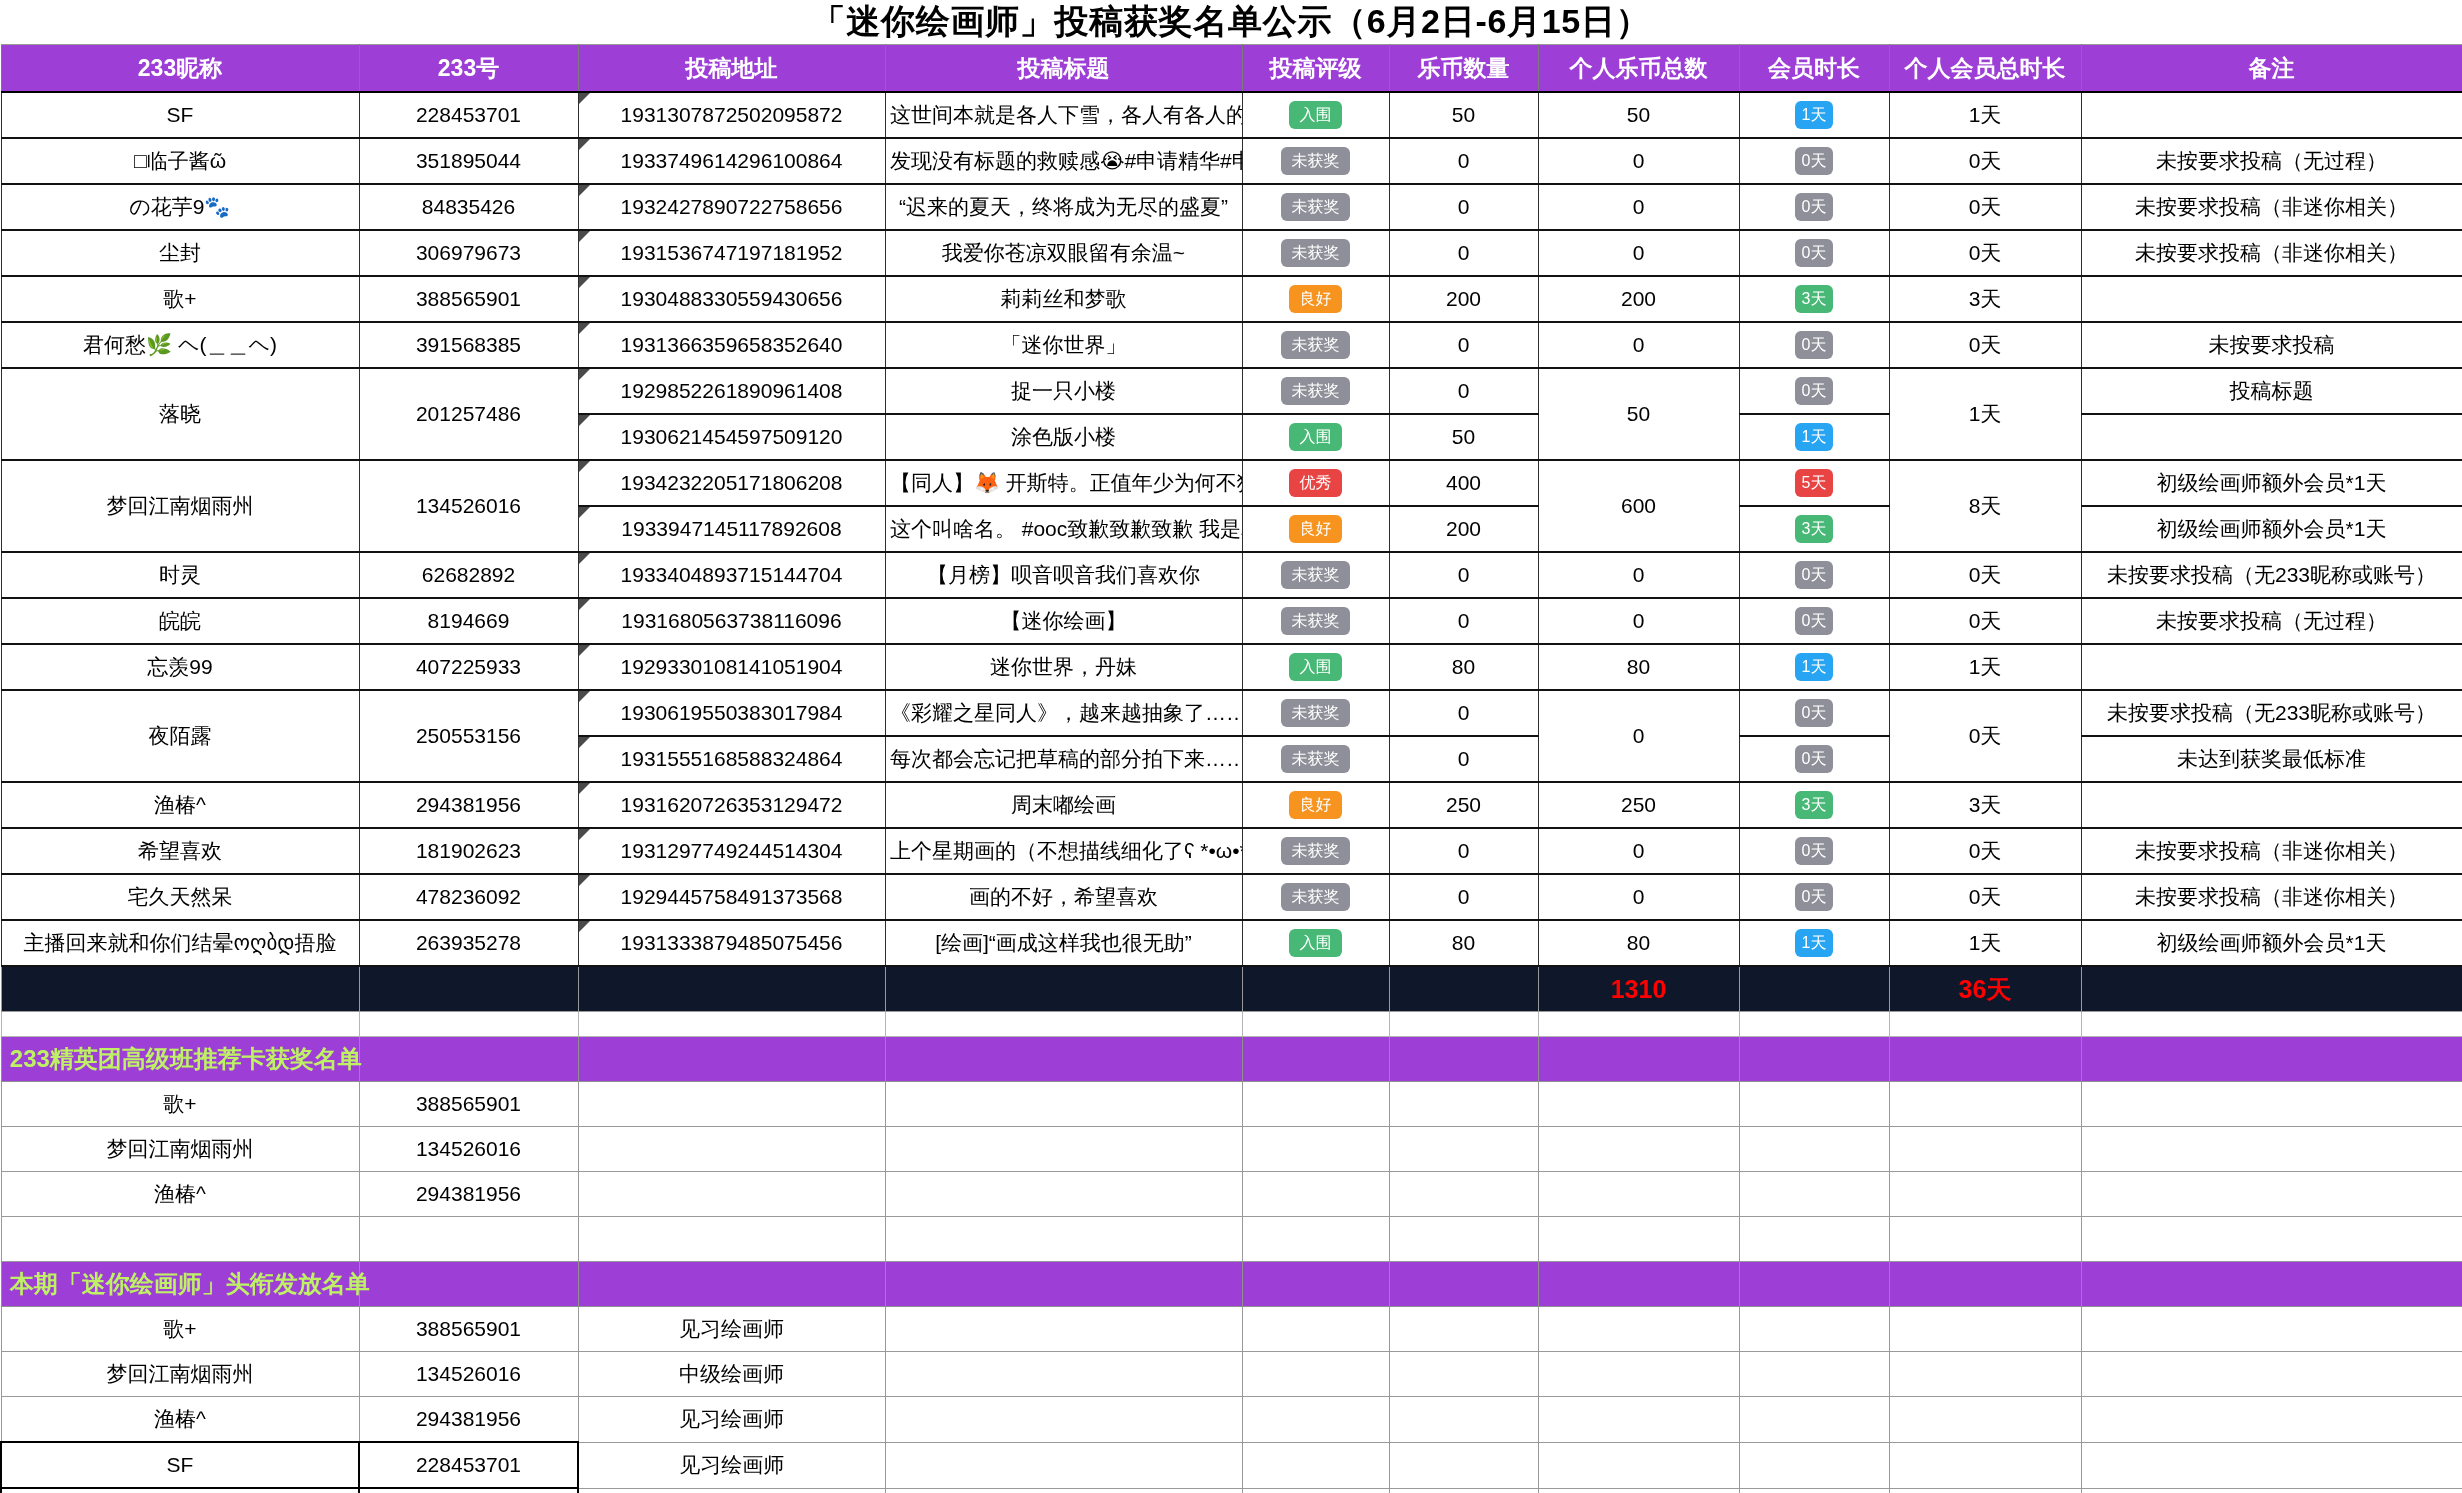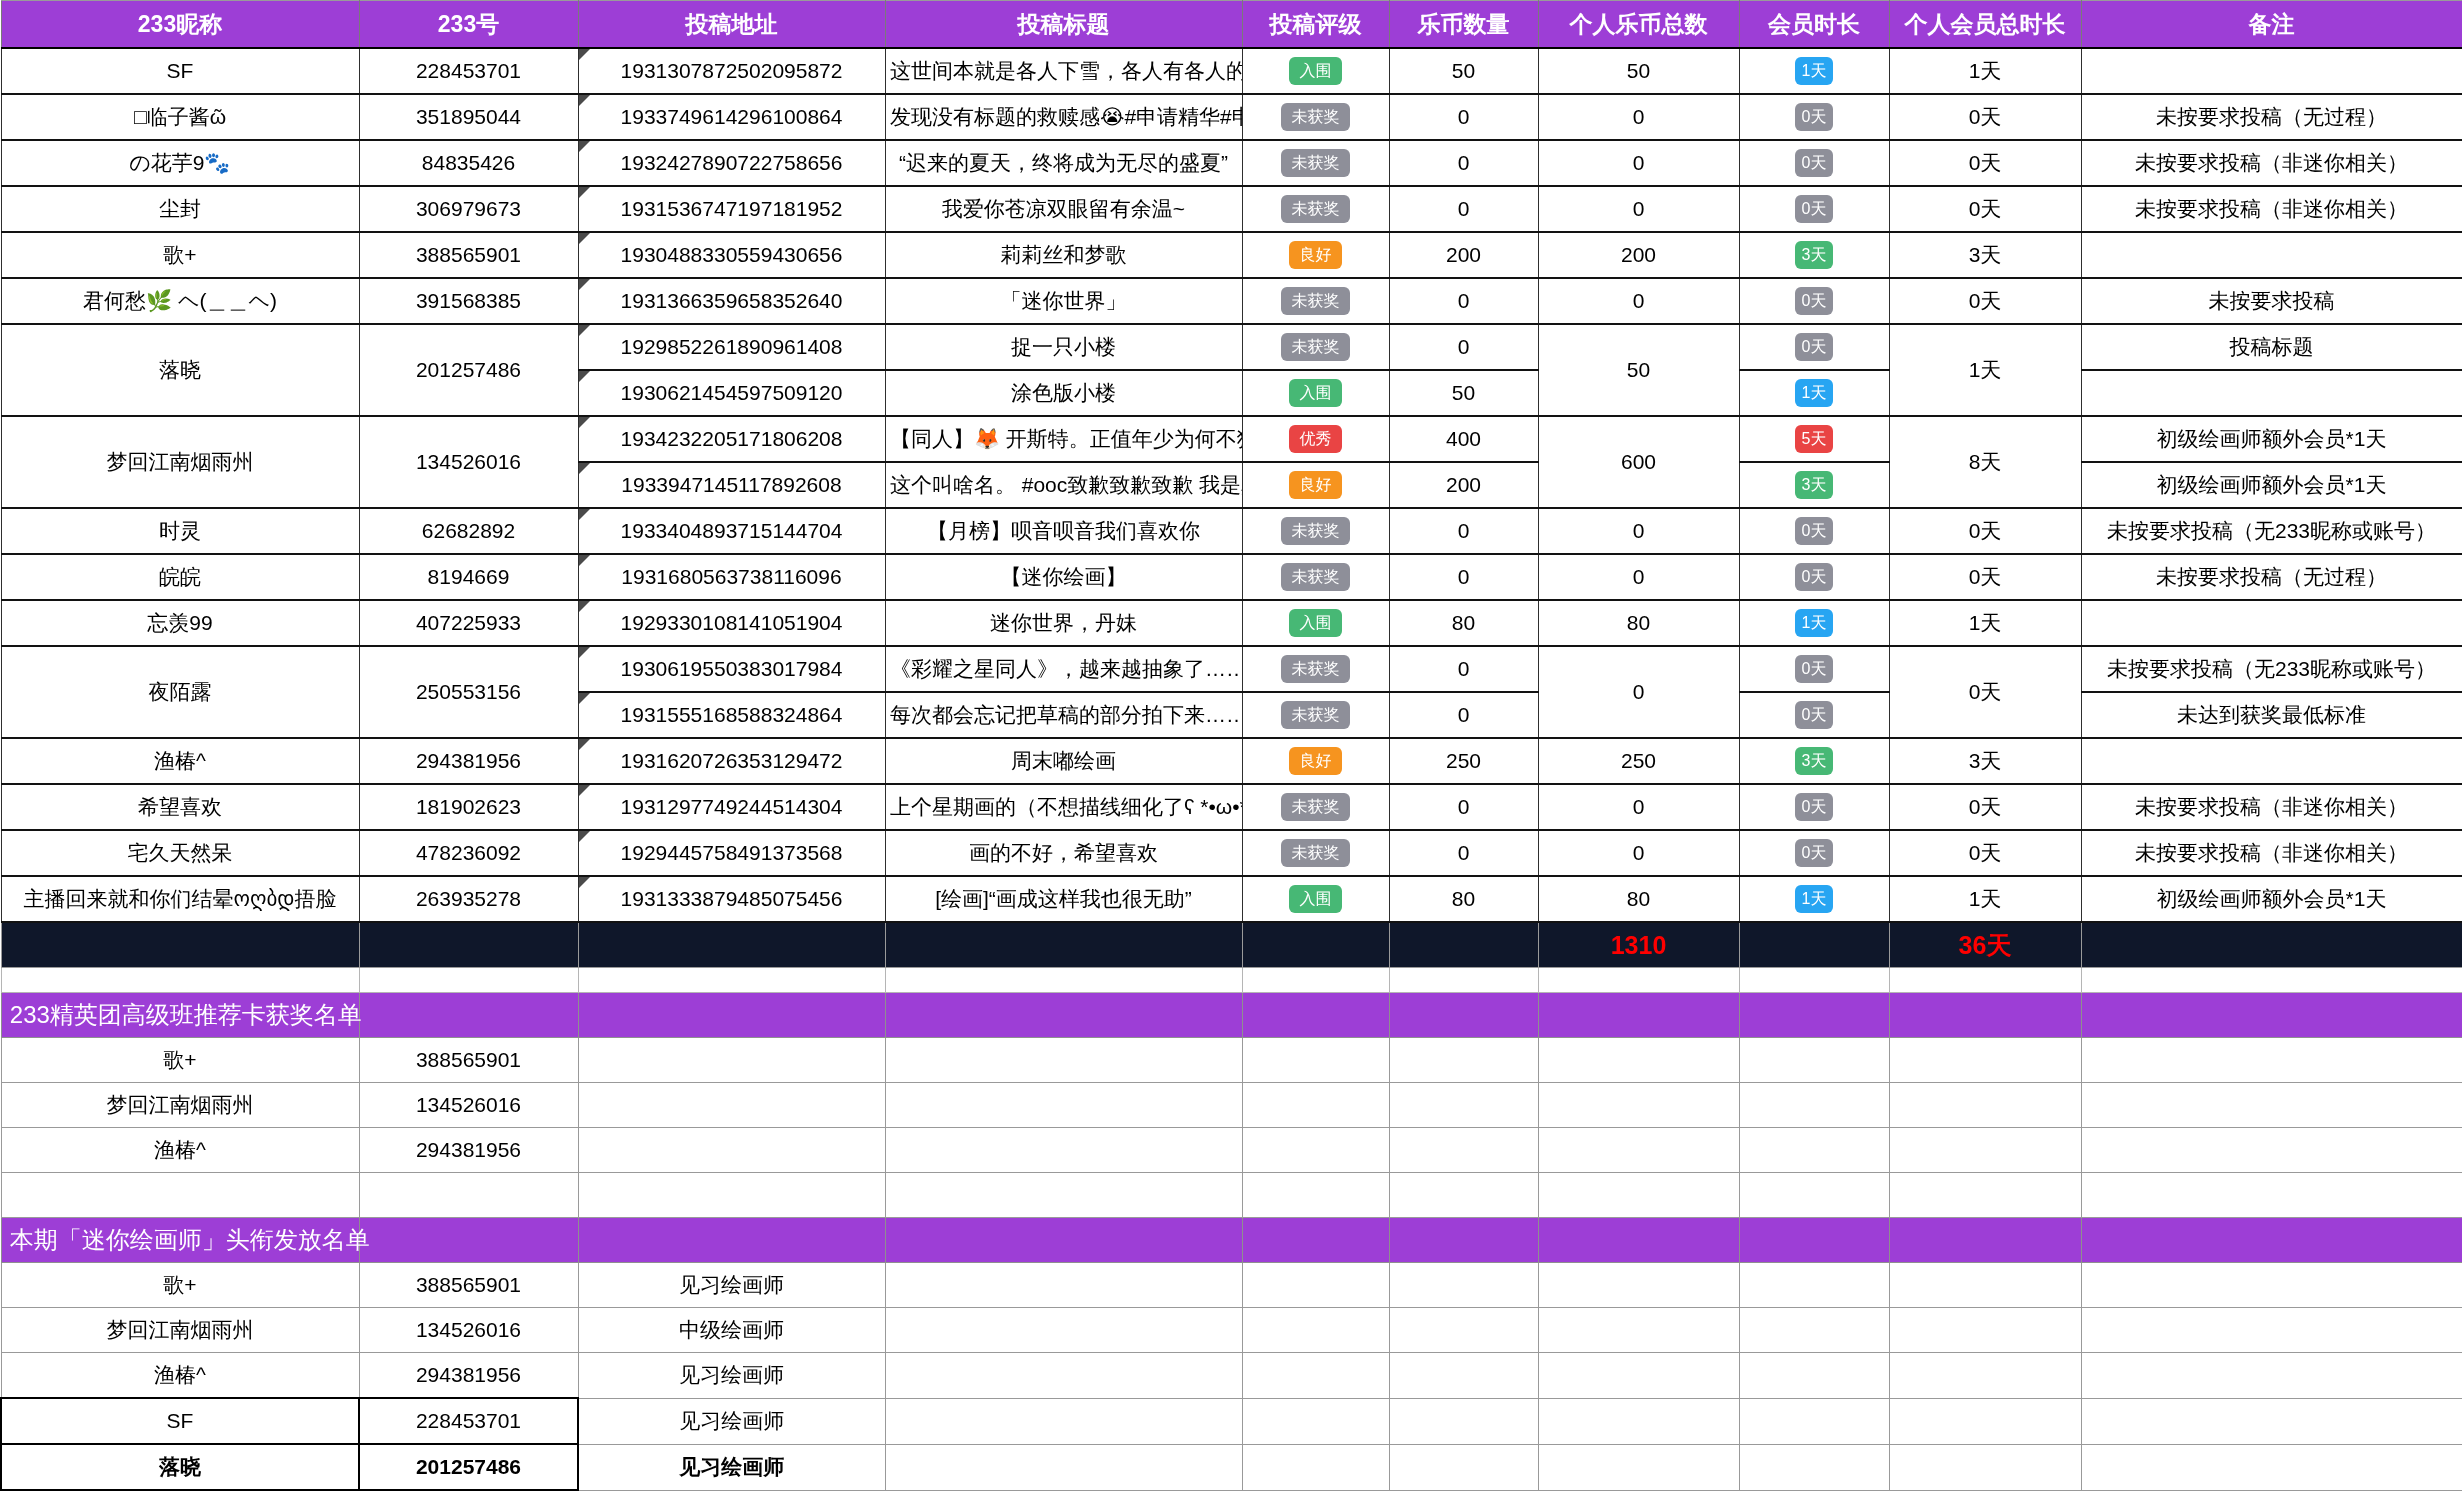--- a/index.html
+++ b/index.html
@@ -24,30 +24,33 @@
     border-top:11.7px solid #4a4a4a;border-right:11.7px solid transparent;}
   td.c-title{white-space:nowrap;overflow:hidden;font-size:20.5px;}
   td.c-remark{white-space:nowrap;overflow:hidden;font-size:20px;}
   .badge{display:inline-block;border-radius:5.9px;color:#fff;padding:3.7px 10.2px;font-size:16px;line-height:1.35;white-space:nowrap;}
   .day-badge{padding:3.7px 6.6px;}
   tr.totals td{height:42px;border:1.5px solid #9a9a9a;background:#0f172a;}
   td.cell-yellow{background:var(--total-bg);color:var(--total-text);font-weight:700;font-size:25px;text-align:center;}
   tr.spacer30 td{height:22px;border:0.7px solid #b5b5b5;background:#fff;}
   tr.spacer57 td{height:42px;border:1.5px solid #9a9a9a;background:#fff;}
   tr.banner td{height:42px;background:var(--purple);border:1.5px solid #8f8f8f;}
-  .banner-text{color:#ffffff;font-weight:400;font-size:24px;white-space:nowrap;display:block;text-align:left;padding-left:7.3px;}
+  .banner-text{color:#bef264;font-weight:700;font-size:24px;white-space:nowrap;display:block;text-align:left;padding-left:7.3px;}
   tr.sec td{height:42px;border:1.5px solid #999;font-size:21px;text-align:center;background:#fff;white-space:nowrap;overflow:hidden;}
   tr.sec td.rank{font-weight:400;}
   tr.sec.boldrow td{font-weight:700;}
   tr.sec td.blackbox{border:2.2px solid #000;}
 </style>
 </head>
 <body>
 
 <div class="page">
+  <div class="title-row">
+    <span>「迷你绘画师」投稿获奖名单公示（6月2日-6月15日）</span>
+  </div>
   <table>
     <colgroup>
       <col class="c1">
         <col class="c2">
         <col class="c3">
         <col class="c4">
         <col class="c5">
       <col class="c6">
         <col class="c7">
         <col class="c8">

